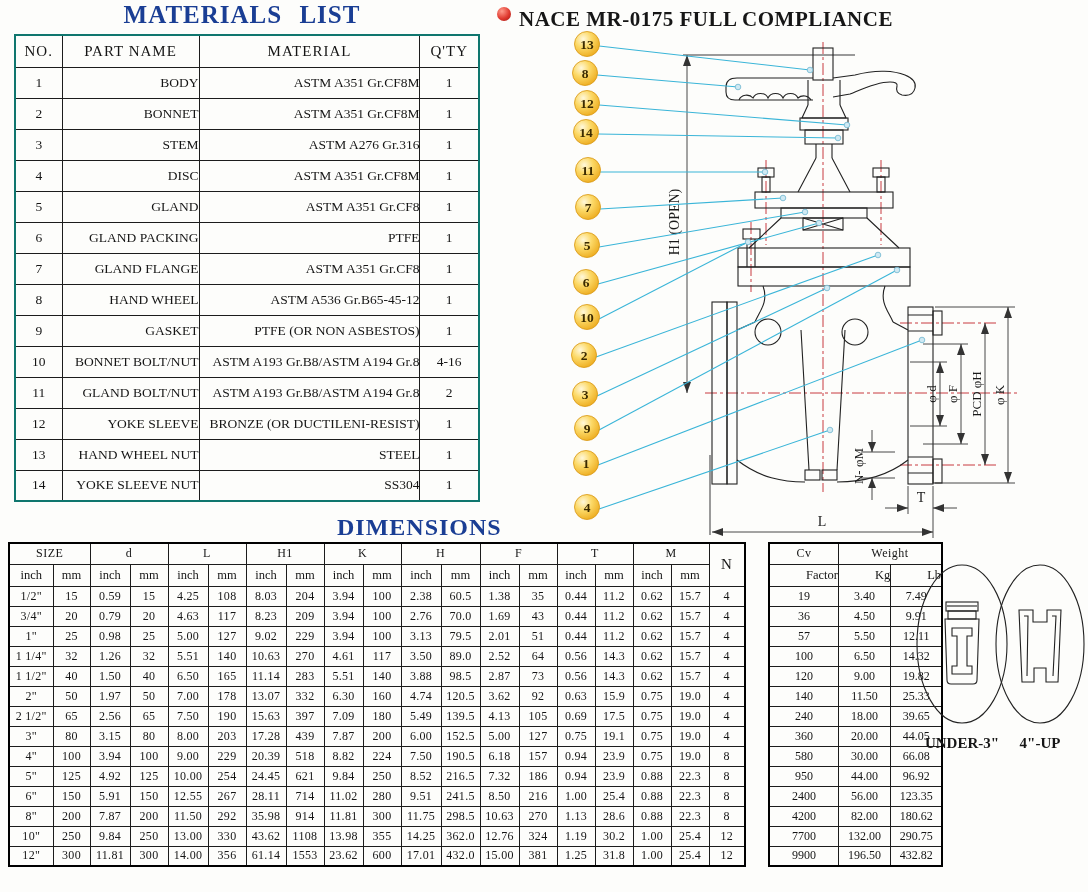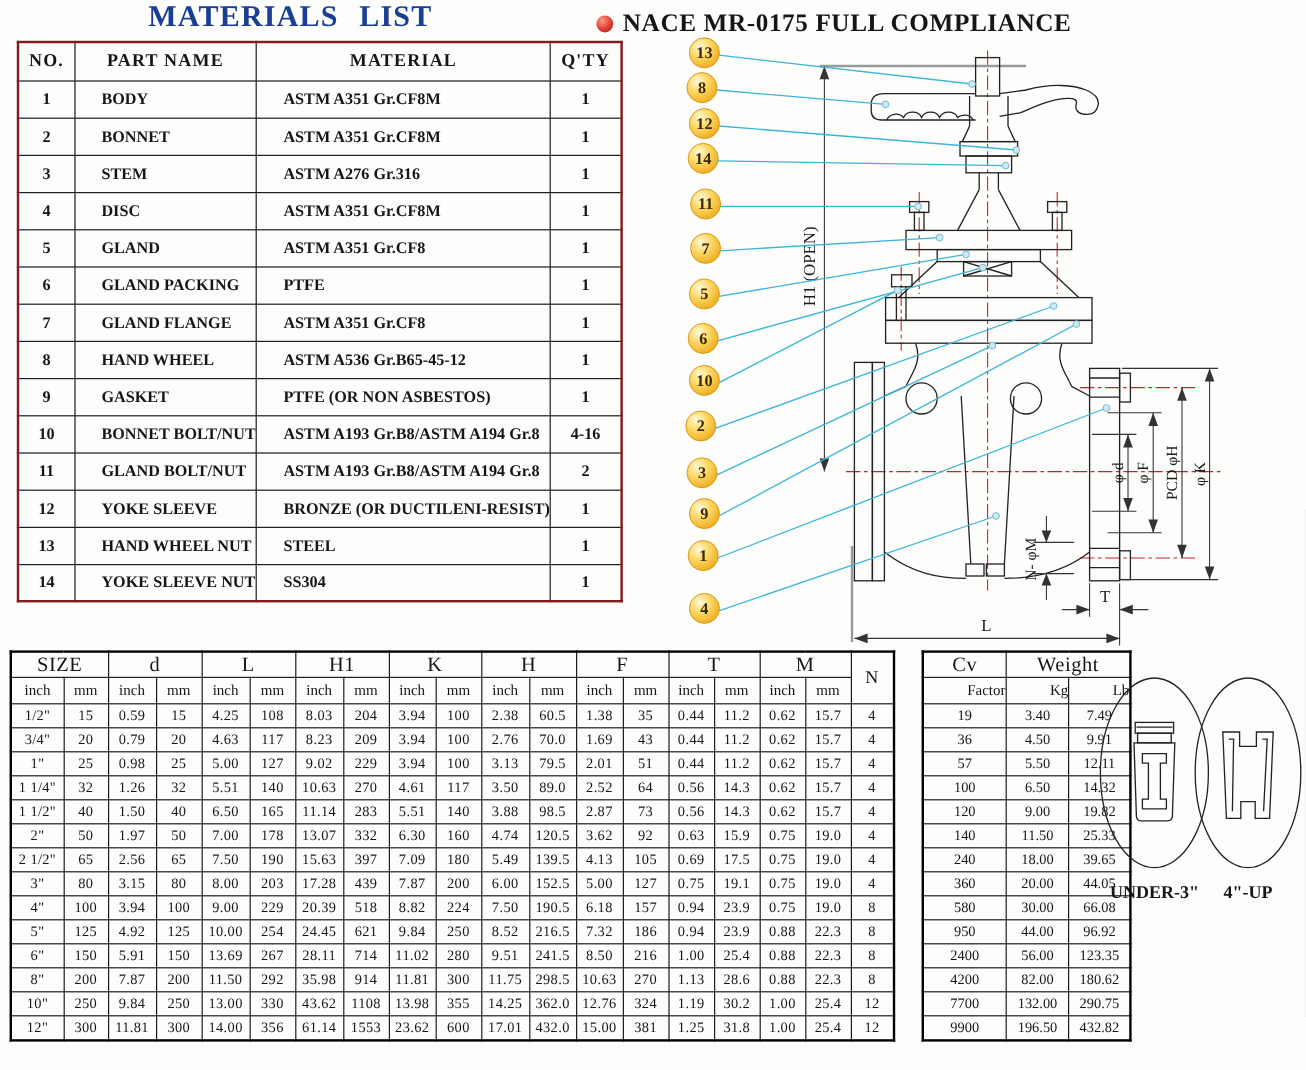--- a/index.html
+++ b/index.html
@@ -6,43 +6,43 @@
   #page{position:relative;width:1088px;height:892px;background:#fdfdfb;overflow:hidden;
         font-family:"Liberation Serif",serif;color:#111;}
   .abs{position:absolute;}
 
   
   .sec-title{font-weight:bold;color:#1a3e94;letter-spacing:1px;}
   #mat-title{left:14px;top:1px;width:456px;text-align:center;font-size:25px;word-spacing:10px;}
   #dim-title{left:337px;top:514px;font-size:24px;word-spacing:2px;}
 
   
-  #nace{left:497px;top:7px;display:flex;align-items:center;gap:8px;}
+  #nace{left:497px;top:7px;display:flex;gap:8px;}
   #nace .ball{width:14px;height:14px;border-radius:50%;
       background:radial-gradient(circle at 35% 30%,#ff9a8a,#e03a30 55%,#9e1510);}
   #nace .txt{font-size:21px;font-weight:bold;letter-spacing:.5px;color:#161616;}
 
   
   table{border-collapse:collapse;table-layout:fixed;background:#fdfdfb;}
   td{border:1px solid #1c1c1c;text-align:center;padding:0;white-space:nowrap;
      overflow:hidden;font-family:"Liberation Serif",serif;color:#151515;}
 
   
-  #mat-table{left:14px;top:34px;border:2px solid #7f1d1d;font-weight:bold;}
+  #mat-table{left:14px;top:34px;border:2px solid #0f766e;}
   #mat-table td{font-size:13.5px;}
   #mat-table tr{height:31px;}
   #mat-table tr.hdr{height:32px;}
   #mat-table tr.hdr td{font-size:15px;letter-spacing:1px;}
-  #mat-table td.c-left{text-align:left;padding-left:22px;}
+  #mat-table td.c-left{text-align:right;padding-left:10px;}
 
   
   #dim-table,#cvw-table{top:542px;border:2px solid #000;}
   #dim-table{left:8px;}
   #cvw-table{left:768px;}
-  #dim-table tr.h1 td,#cvw-table tr.h1 td{font-size:17px;letter-spacing:.5px;}
+  #dim-table tr.h1 td,#cvw-table tr.h1 td{font-size:12px;letter-spacing:.5px;}
   #dim-table tr.h1,#cvw-table tr.h1{height:21px;}
   #dim-table tr.h2,#cvw-table tr.h2{height:22px;}
   #dim-table tr.h2 td{font-size:12.5px;}
   #dim-table tbody tr,#cvw-table tbody tr{height:20px;}
   #dim-table tbody td{font-size:12px;letter-spacing:.3px;}
   #cvw-table .factor{font-size:11px;}
   #cvw-table tbody td{font-size:12px;}
   #cvw-table tr.h2 td{font-size:12.5px;padding-left:36px;}
 
   
@@ -399,20 +399,21 @@
     <g>
         <circle class="bal" cx="31" cy="433" r="12.5"></circle>
         <text class="balt" x="31" y="437.5">1</text>
       </g>
     <g>
         <circle class="bal" cx="32" cy="477" r="12.5"></circle>
         <text class="balt" x="32" y="481.5">4</text>
       </g>
   </svg>
 
+  <div class="abs sec-title" id="dim-title">DIMENSIONS</div>
 
   <table class="abs" id="dim-table">
     <colgroup>
       <col style="width:44px">
         <col style="width:37px">
         <col style="width:40px">
         <col style="width:38px">
       <col style="width:40px">
         <col style="width:38px">
         <col style="width:40px">
@@ -672,21 +673,21 @@
           <td>23.9</td>
           <td>0.88</td>
           <td>22.3</td>
           <td>8</td>
         </tr>
         <tr>
           <td>6"</td>
           <td>150</td>
           <td>5.91</td>
           <td>150</td>
-          <td>13.69</td>
+          <td>12.55</td>
           <td>267</td>
           <td>28.11</td>
           <td>714</td>
           <td>11.02</td>
           <td>280</td>
           <td>9.51</td>
           <td>241.5</td>
           <td>8.50</td>
           <td>216</td>
           <td>1.00</td>

